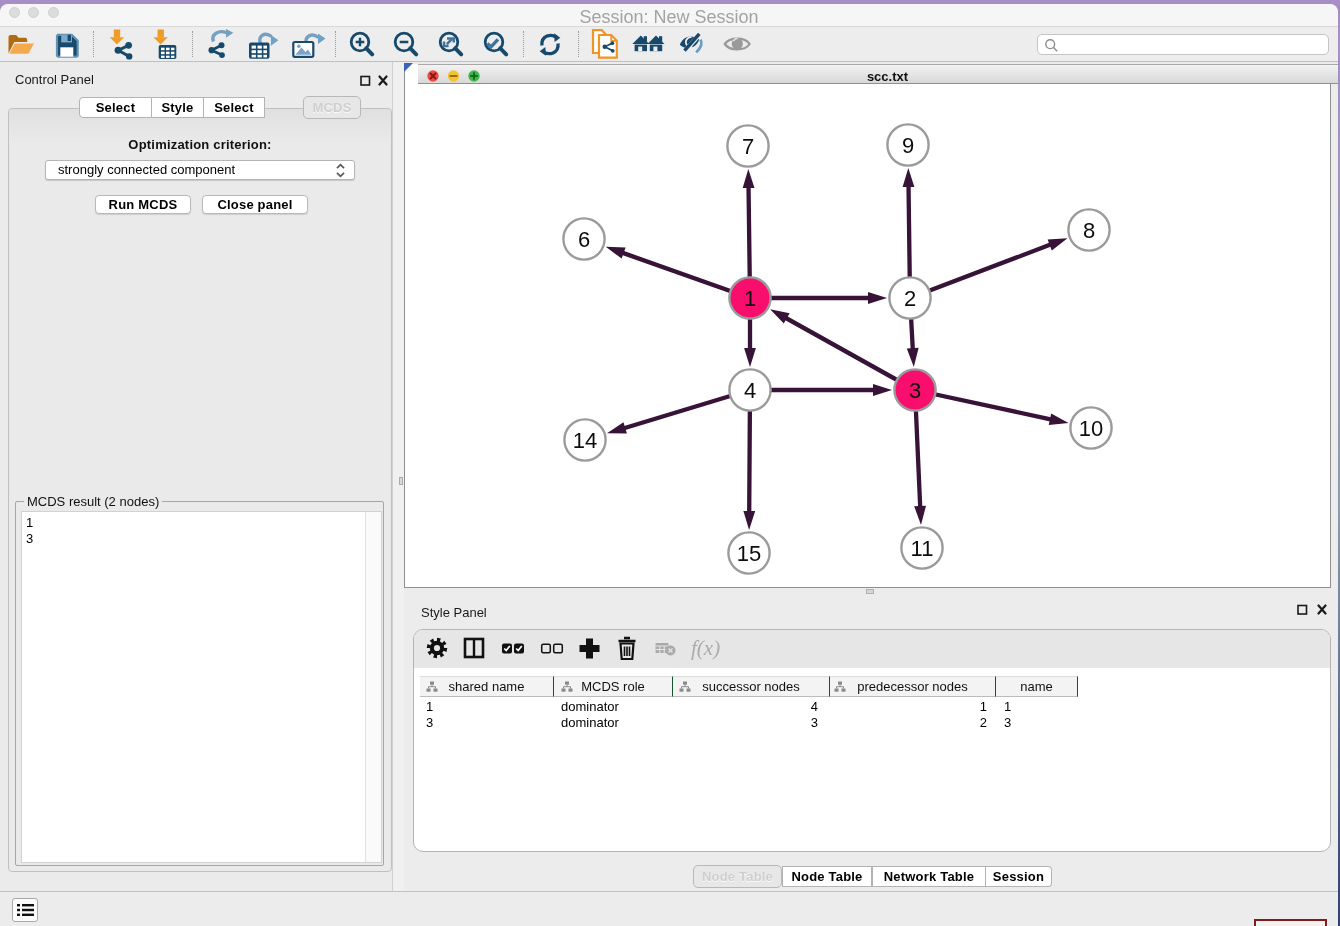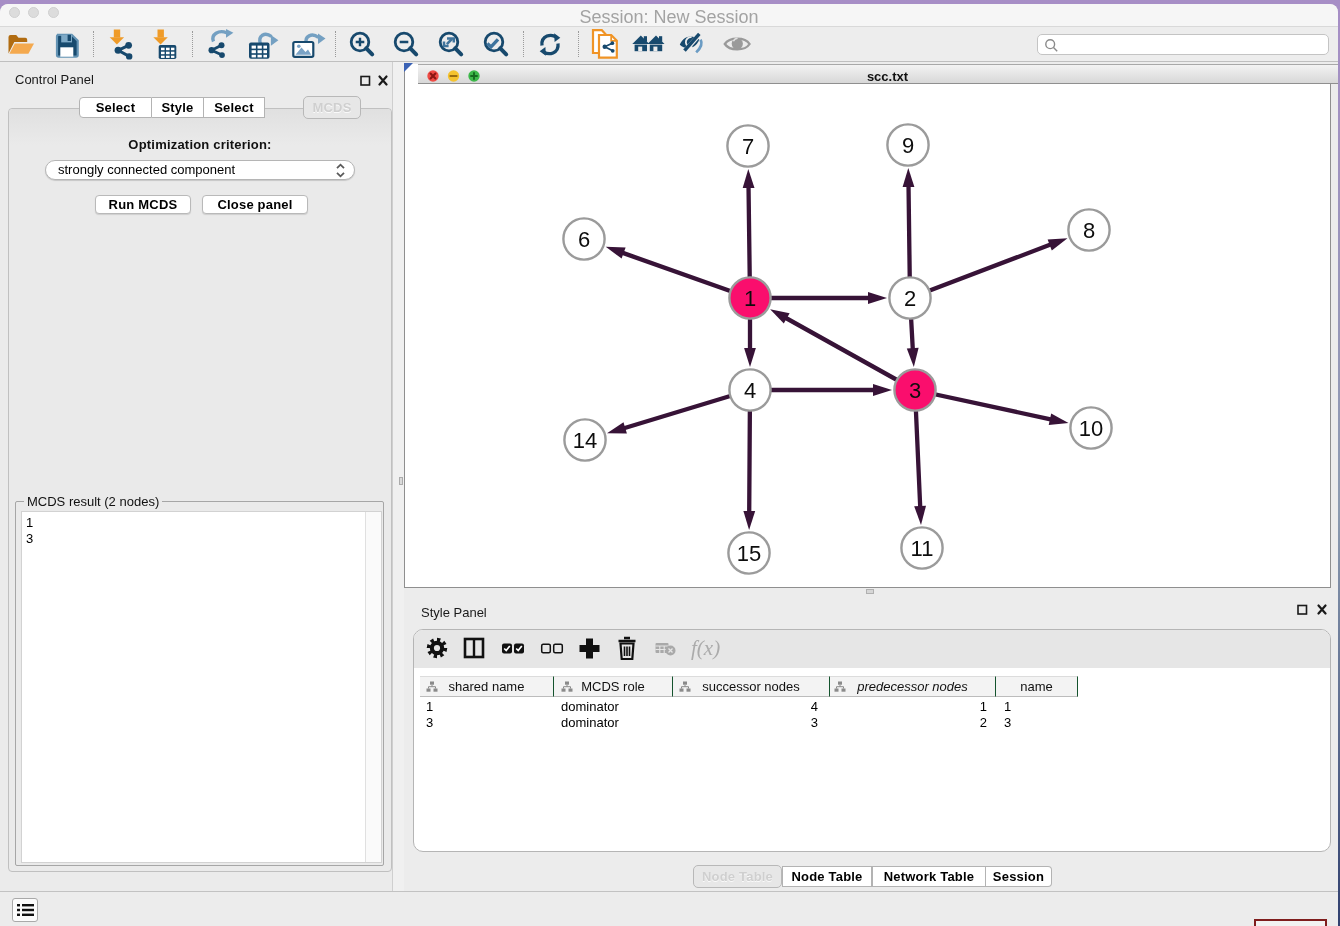--- a/index.html
+++ b/index.html
@@ -18,21 +18,21 @@
 #searchbox { position:absolute; left:1037px; top:7px; width:292px; height:21px; background:#fff; border:1px solid #c4c4c4; border-radius:5px; }
 
 #cpanel { position:absolute; left:0; top:58px; width:393px; height:829px; background:#ebebeb; border-right:1px solid #cfcfcf; }
 #cpanel .ptitle { position:absolute; left:15px; top:10px; font-size:13px; color:#1a1a1a; }
 #cpbody { position:absolute; left:8px; top:46px; width:384px; height:764px; background:#eaeaea; border:1px solid #c0c0c0; border-radius:4px; }
 #cpbody .topshade { position:absolute; left:0; top:0; width:100%; height:36px; background:linear-gradient(#e0e0e0,#eaeaea); border-radius:4px 4px 0 0; }
 #tabs { position:absolute; left:79px; top:35px; height:21px; z-index:6; }
 .tab { position:absolute; top:0; height:21px; background:#fff; border:1px solid #b3b3b3; font-size:13px; font-weight:bold; text-align:center; line-height:19px; color:#000; letter-spacing:0.2px; }
 .tabsel { background:#e7e7e7; color:#cfcfcf; text-shadow:0 1px 0 #fafafa; border-radius:5px; border:1px solid #b8b8b8; top:-1px; height:23px; line-height:21px;}
 #optlabel { position:absolute; left:0; top:28px; width:100%; text-align:center; font-size:13px; font-weight:bold; color:#111; letter-spacing:0.2px; }
-#combo { position:absolute; left:36px; top:51px; width:310px; height:20px; background:#fff; border:1px solid #b5b5b5; border-radius:10px; box-shadow:0 1px 1px rgba(0,0,0,.15); font-size:13px; line-height:18px; padding-left:12px; color:#000; }
+#combo { position:absolute; left:36px; top:51px; width:310px; height:20px; background:#fff; border:1px solid #b5b5b5; border-radius:3px; box-shadow:0 1px 1px rgba(0,0,0,.15); font-size:13px; line-height:18px; padding-left:12px; color:#000; }
 .btn { position:absolute; top:86px; height:19px; background:#fff; border:1px solid #b9b9b9; border-radius:4px; box-shadow:0 1px 1px rgba(0,0,0,.12); font-size:13px; font-weight:bold; text-align:center; line-height:17px; color:#000; letter-spacing:0.2px; }
 #fieldset { position:absolute; left:6px; top:392px; width:369px; height:365px; border:1px solid #a6a6a6; border-radius:2px; }
 #fieldset .legend { position:absolute; left:8px; top:-8px; background:#eaeaea; padding:0 3px; font-size:13px; color:#111; }
 #resultbox { position:absolute; left:5px; top:9px; width:361px; height:352px; background:#fff; border:1px solid #d2d2d2; }
 #resultbox .sb { position:absolute; right:0; top:0; width:16px; height:100%; background:#fafafa; border-left:1px solid #e0e0e0; }
 #resultbox .ln { position:absolute; left:4px; font-size:13px; color:#000; }
 
 #vsplit { position:absolute; left:393px; top:58px; width:11px; height:829px; background:#f0f0f0; }
 #vsplit .nub { position:absolute; left:6px; top:415px; width:4px; height:8px; background:#dadada; border:1px solid #ababab; }
 
@@ -403,21 +403,21 @@
   <g fill="#8a8a8a">
               <rect x="4" y="0.5" width="4" height="3.2"></rect>
               <rect x="0.5" y="7.5" width="4" height="3.2"></rect>
               <rect x="7.5" y="7.5" width="4" height="3.2"></rect>
   <path d="M6 3.7 V5.7 M2.5 7.5 V5.7 H9.5 V7.5" stroke="#8a8a8a" fill="none" stroke-width="1"></path>
             </g>
 </svg>
         <div class="hcell" style="left:6px; width:134px;">shared name</div>
         <div class="hcell" style="left:140px; width:119px;">MCDS role</div>
         <div class="hcell" style="left:259px; width:157px;">successor nodes</div>
-        <div class="hcell" style="left:416px; width:166px;font-style:italic;">predecessor nodes</div>
+        <div class="hcell" style="left:416px; width:166px;">predecessor nodes</div>
         <div class="hcell" style="left:582px; width:82px;">name</div>
       </div>
       <div class="trow" style="left:12px; top:69px;">1</div>
       <div class="trow" style="left:147px; top:69px;">dominator</div>
       <div class="trow" style="left:304px; top:69px; width:100px; text-align:right;">4</div>
       <div class="trow" style="left:473px; top:69px; width:100px; text-align:right;">1</div>
       <div class="trow" style="left:590px; top:69px;">1</div>
       <div class="trow" style="left:12px; top:85px;">3</div>
       <div class="trow" style="left:147px; top:85px;">dominator</div>
       <div class="trow" style="left:304px; top:85px; width:100px; text-align:right;">3</div>

